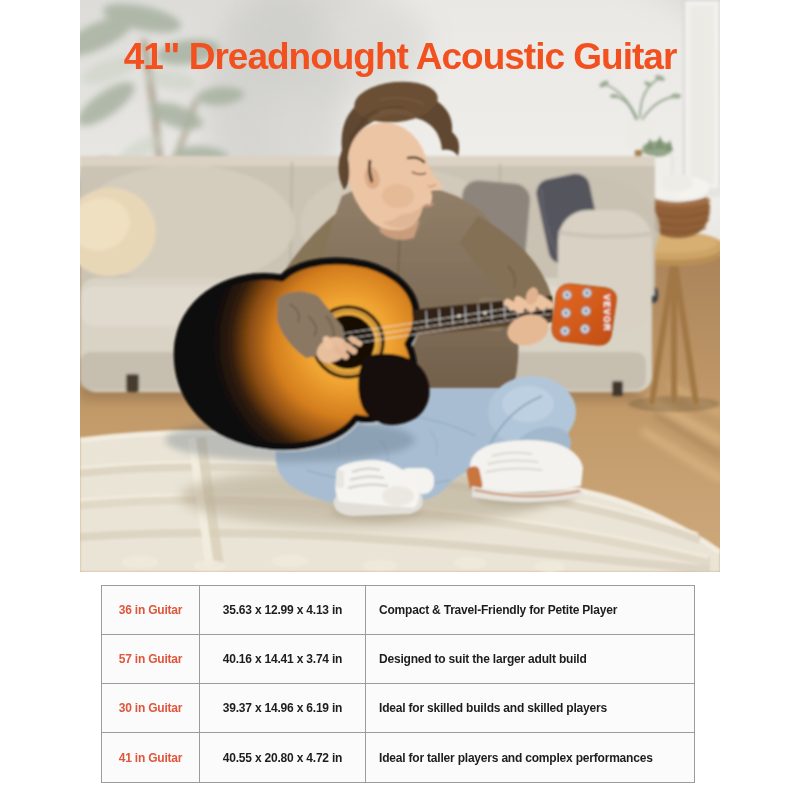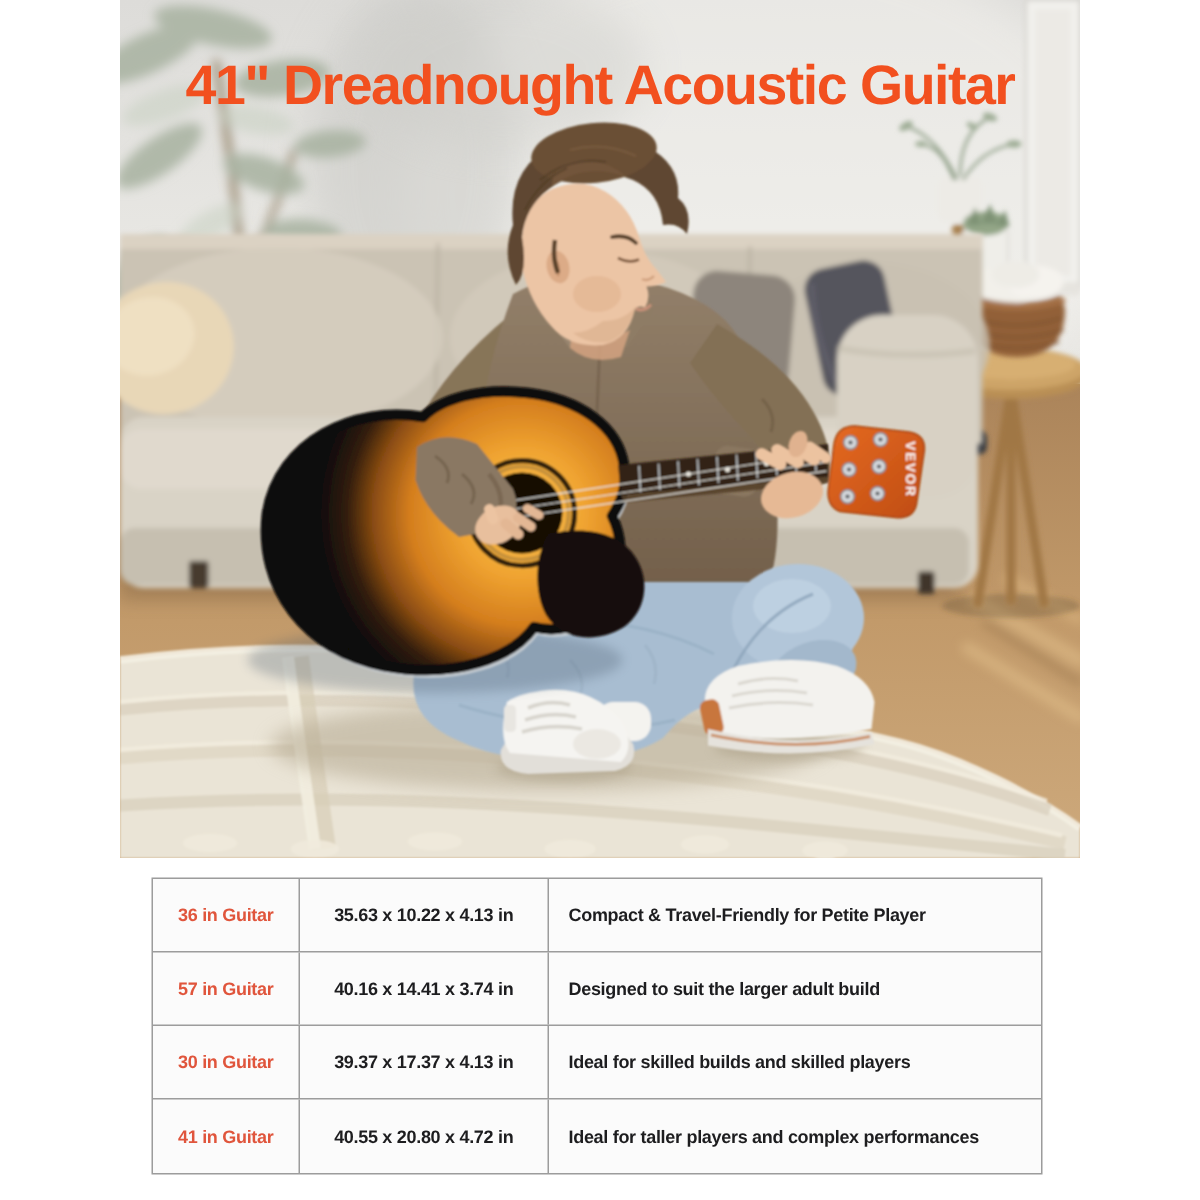--- a/index.html
+++ b/index.html
@@ -362,31 +362,31 @@
       <path d="M300,100 Q322,94 344,104" stroke="#7d5f42" stroke-width="1.5" fill="none" opacity="0.7"></path>
       <path d="M290,160 Q288,172 292,182" stroke="#5a422c" stroke-width="3" fill="none"></path>
     </g>
   </svg>
 
   <div class="title">41" Dreadnought Acoustic Guitar</div>
 
   <div class="size-table">
     <div class="trow">
       <div class="cell c-size">36 in Guitar</div>
-      <div class="cell c-dim">35.63 x 10.22 x 4.13 in</div>
+      <div class="cell c-dim">35.63 x 12.99 x 4.13 in</div>
       <div class="cell c-desc">Compact &amp; Travel-Friendly for Petite Player</div>
     </div>
     <div class="trow">
       <div class="cell c-size">57 in Guitar</div>
       <div class="cell c-dim">40.16 x 14.41 x 3.74 in</div>
       <div class="cell c-desc">Designed to suit the larger adult build</div>
     </div>
     <div class="trow">
       <div class="cell c-size">30 in Guitar</div>
-      <div class="cell c-dim">39.37 x 17.37 x 4.13 in</div>
+      <div class="cell c-dim">39.37 x 14.96 x 6.19 in</div>
       <div class="cell c-desc">Ideal for skilled builds and skilled players</div>
     </div>
     <div class="trow">
       <div class="cell c-size">41 in Guitar</div>
       <div class="cell c-dim">40.55 x 20.80 x 4.72 in</div>
       <div class="cell c-desc">Ideal for taller players and complex performances</div>
     </div>
   </div>
 
 </div>

